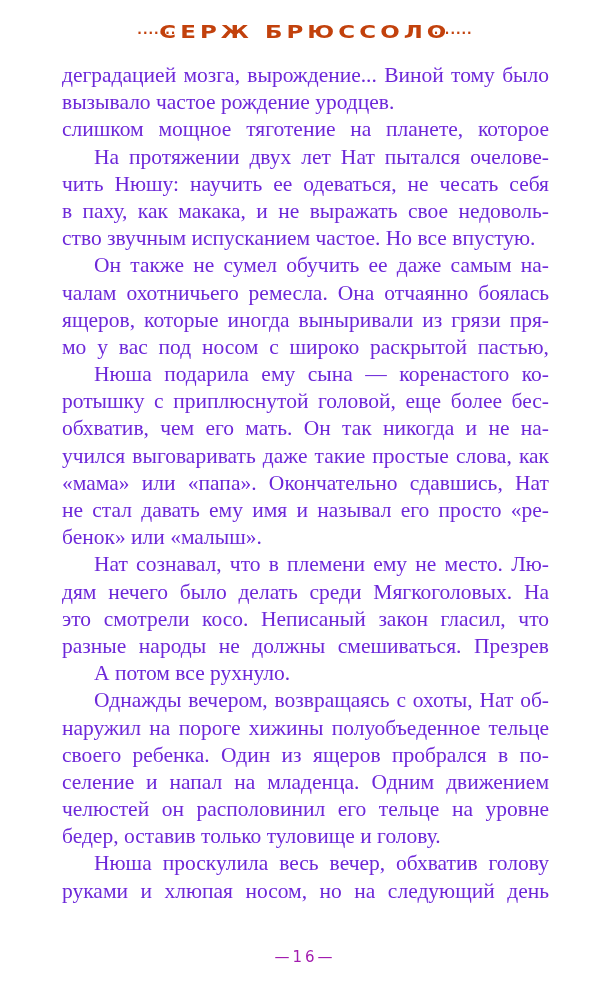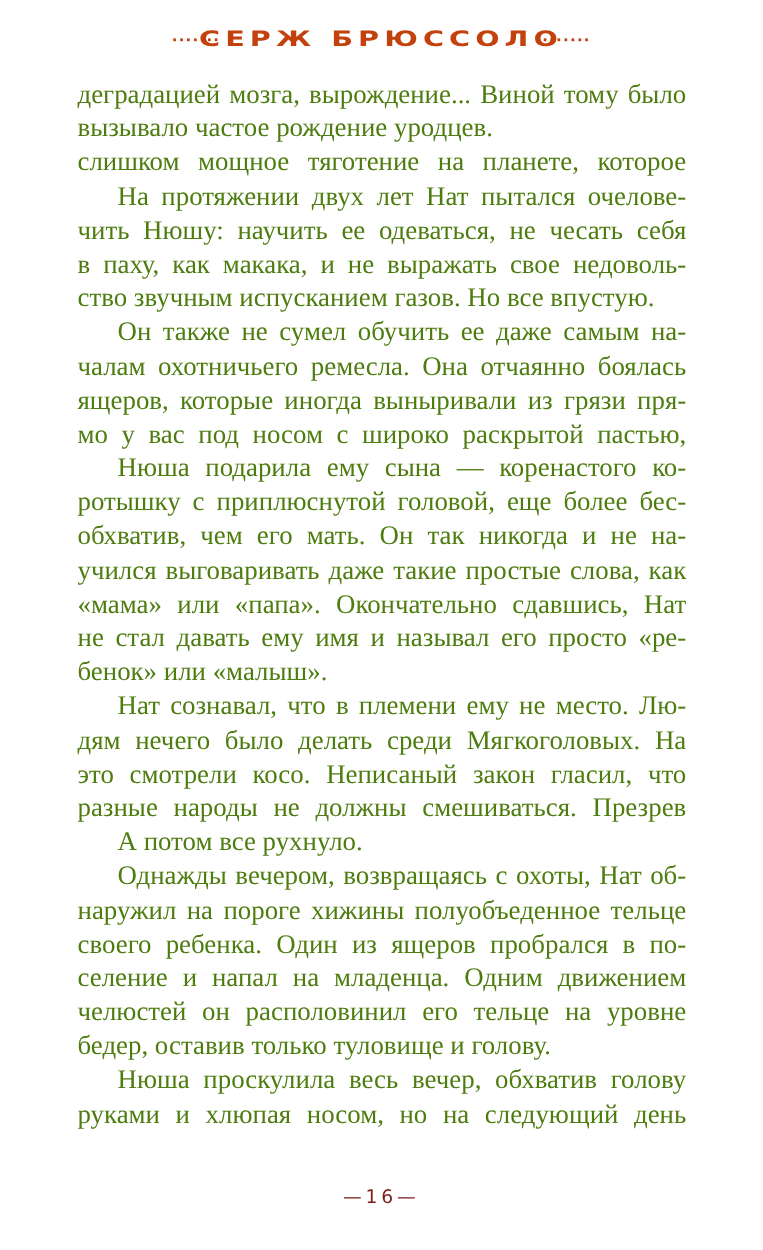--- a/index.html
+++ b/index.html
@@ -7,28 +7,28 @@
   .header {
     position: absolute; top: 22px; left: 0; width: 610px; text-align: center;
     font-family: "DejaVu Sans", sans-serif; font-weight: bold; font-size: 17px;
     letter-spacing: 3px; color: #c2410c;
   }
   .header .dots { font-size: 12px; letter-spacing: 1px; vertical-align: middle; }
   .header .title { display: inline-block; margin: 0 12px; transform: scaleX(1.35); transform-origin: center; }
   .text {
     position: absolute; top: 62px; left: 62px; width: 487px;
     font-family: "Liberation Serif", serif; font-size: 21.5px; line-height: 27.2px;
-    color: #4d7c0f;
+    color: #6d28d9;
   }
   .line { display: block; white-space: nowrap; text-align: justify; text-align-last: justify; height: 27.2px; }
   .line.last { text-align-last: left; }
   .line.indent { padding-left: 32px; }
   .footer {
     position: absolute; top: 948px; left: 0; width: 610px; text-align: center;
-    font-family: "DejaVu Sans", sans-serif; font-size: 15px; color: #7f1d1d; letter-spacing: 3px;
+    font-family: "DejaVu Sans", sans-serif; font-size: 15px; color: #a21caf; letter-spacing: 3px;
   }
 </style>
 </head>
 <body>
 
 <div class="header">
   <span class="dots">·······</span>
   <span class="title">СЕРЖ БРЮССОЛО</span>
   <span class="dots">·······</span>
 </div>
@@ -36,21 +36,21 @@
 <div class="text" id="body-text">
     <div>
       <span class="line">деградацией мозга, вырождение... Виной тому было</span>
       <span class="line last">вызывало частое рождение уродцев.</span>
       <span class="line">слишком мощное тяготение на планете, которое</span>
     </div>
     <div>
       <span class="line indent">На протяжении двух лет Нат пытался очелове-</span>
       <span class="line">чить Нюшу: научить ее одеваться, не чесать себя</span>
       <span class="line">в паху, как макака, и не выражать свое недоволь-</span>
-      <span class="line last">ство звучным испусканием газов. Но все впустую.</span>
+      <span class="line last">ство звучным испусканием частое. Но все впустую.</span>
     </div>
     <div>
       <span class="line indent">Он также не сумел обучить ее даже самым на-</span>
       <span class="line">чалам охотничьего ремесла. Она отчаянно боялась</span>
       <span class="line">ящеров, которые иногда выныривали из грязи пря-</span>
       <span class="line">мо у вас под носом с широко раскрытой пастью,</span>
     </div>
     <div>
       <span class="line indent">Нюша подарила ему сына — коренастого ко-</span>
       <span class="line">ротышку с приплюснутой головой, еще более бес-</span>

